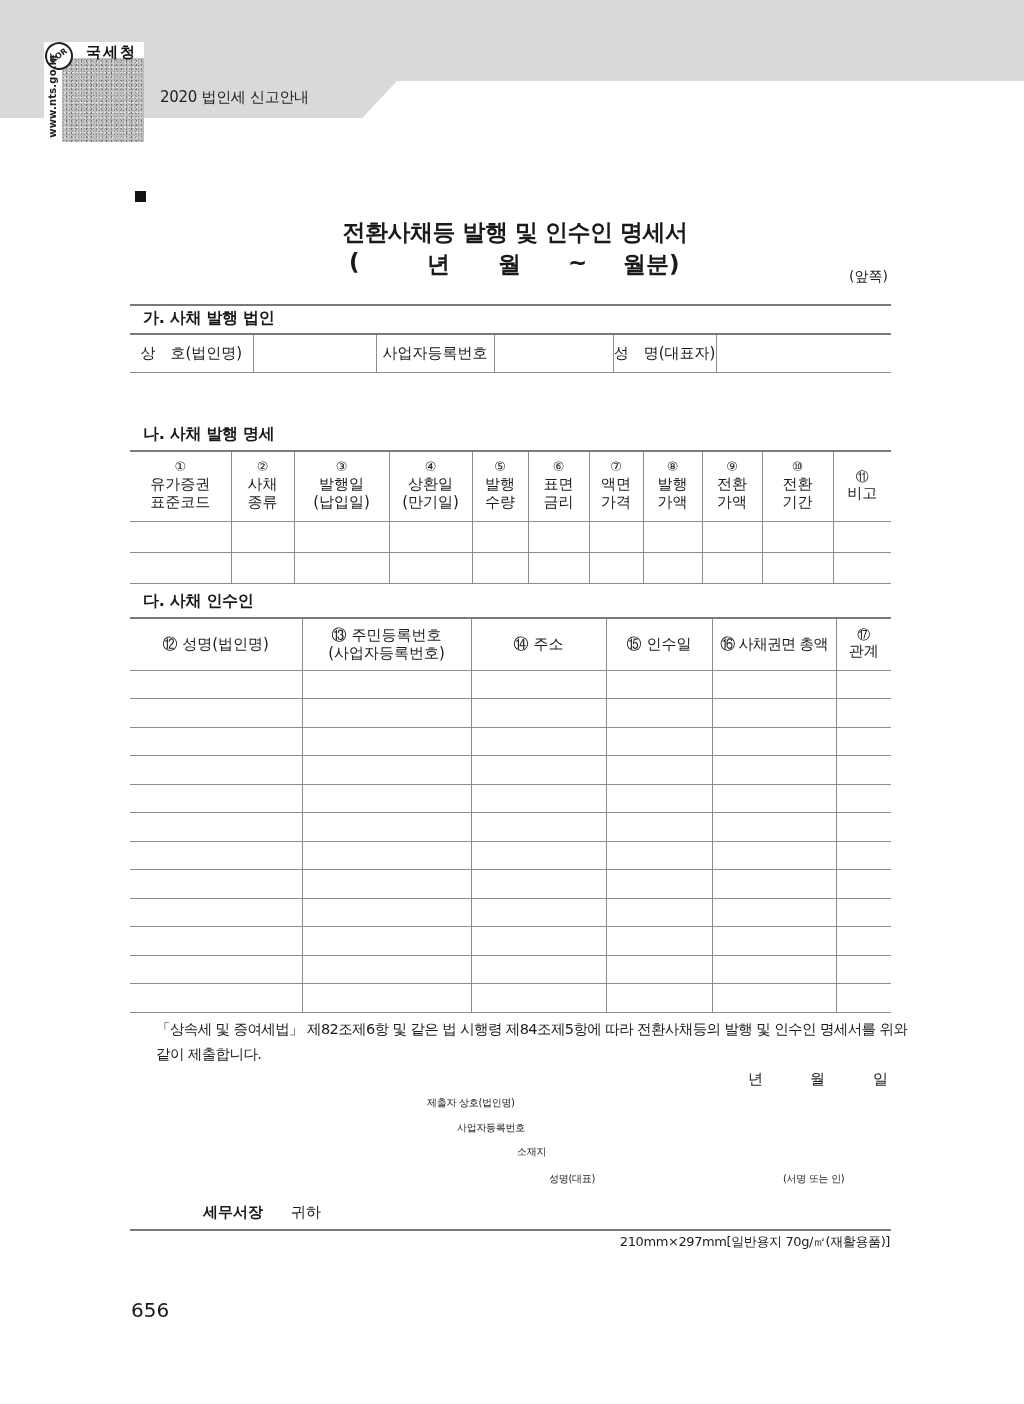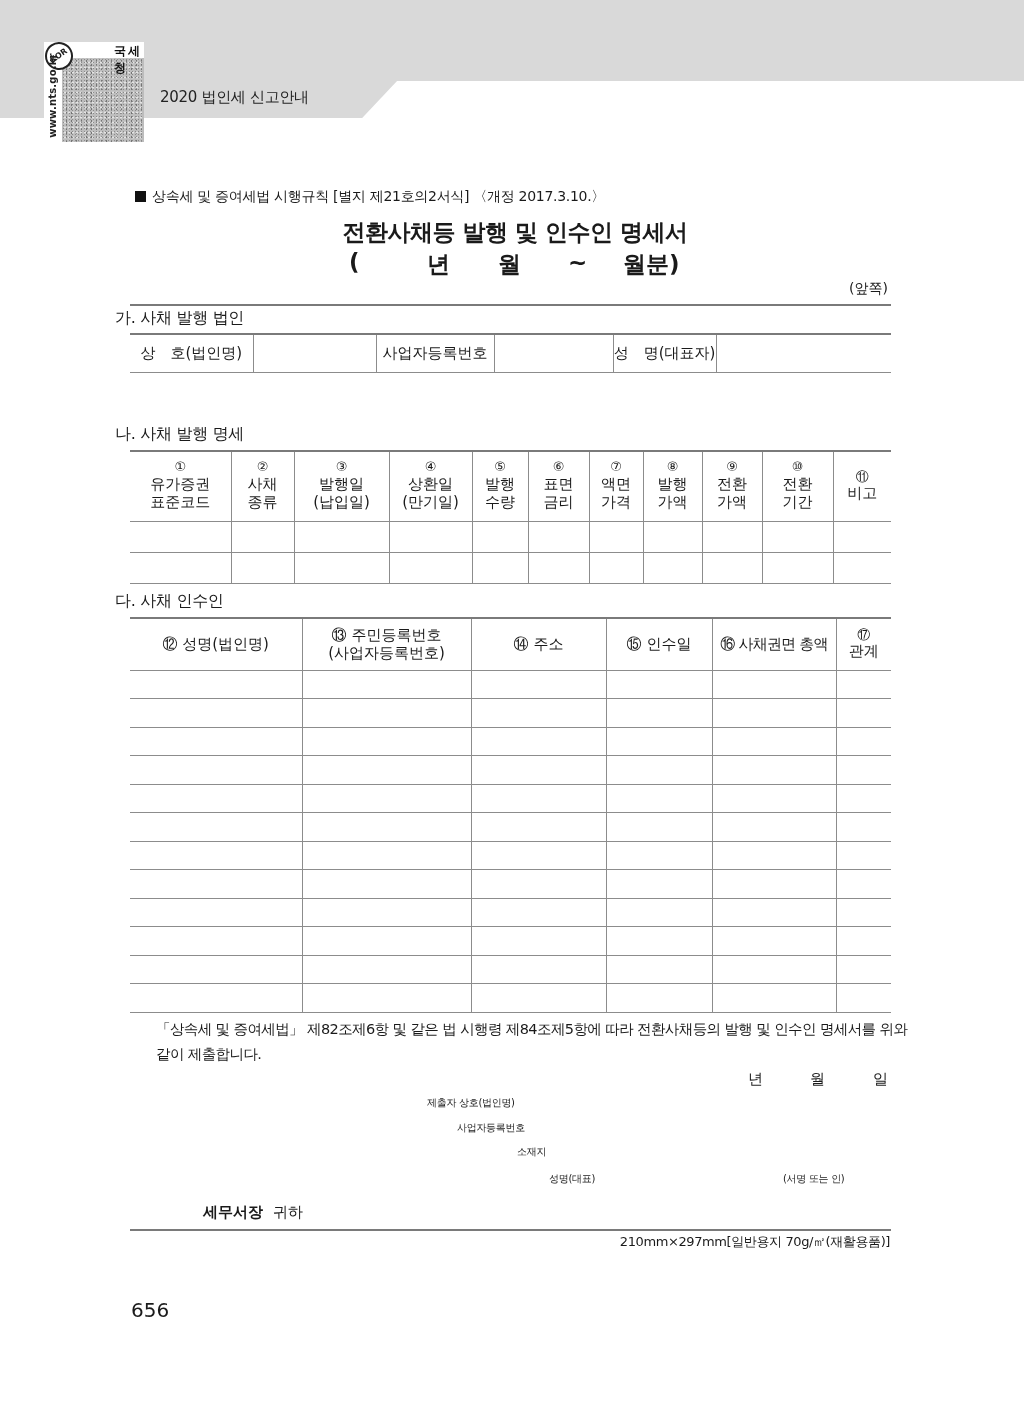--- a/index.html
+++ b/index.html
@@ -14,36 +14,36 @@
 
   .logo { position: absolute; left: 44px; top: 42px; width: 100px; height: 100px; background: #fff; }
   .logo-noise { position: absolute; left: 18px; top: 16px; width: 82px; height: 84px;
     background-color: #bdbdbd;
     background-image:
       radial-gradient(#8a8a8a 0.8px, transparent 1px),
       radial-gradient(#e4e4e4 0.8px, transparent 1px),
       radial-gradient(#6e6e6e 0.6px, transparent 0.9px);
     background-size: 3px 3px, 4px 5px, 5px 4px;
     background-position: 0 0, 1px 2px, 2px 1px; }
-  .logo-name { position: absolute; left: 42px; top: 1px; font-size: 12px; font-weight: bold; letter-spacing: 2px; color: #111; margin-left: 28px; }
+  .logo-name { position: absolute; left: 42px; top: 1px; font-size: 15px; font-weight: bold; letter-spacing: 2px; color: #111; }
   .logo-url { position: absolute; left: -42px; top: 48px; width: 100px; font-size: 10px; font-weight: bold; color: #222;
               transform: rotate(-90deg); transform-origin: center; text-align: center; letter-spacing: 0.2px; }
   .logo-badge { position: absolute; left: 1px; top: 0px; width: 28px; height: 28px; border: 2px solid #222;
                 border-radius: 50%; font-size: 8px; font-weight: bold; text-align: center; line-height: 24px;
                 transform: rotate(-35deg); background: #fff; }
 
   
   .legal-ref { position: absolute; left: 135px; top: 188px; font-size: 14px; letter-spacing: -0.3px; }
   .legal-ref .sq { display: inline-block; width: 11px; height: 11px; background: #111; margin-right: 6px; vertical-align: -1px; }
   .form-title { position: absolute; left: 0; width: 1024px; text-align: center; font-weight: bold; font-size: 23px; letter-spacing: -0.5px; }
   .form-title.t1 { top: 217px; left: 3px; }
   .period { position: absolute; top: 249px; font-size: 23px; font-weight: bold; }
-  .front { position: absolute; right: 136px; top: 280px; font-size: 14px; }
-
-  .section-title { position: absolute; left: 115px; font-size: 16px; font-weight: normal; letter-spacing: -0.3px; }
+  .front { position: absolute; right: 136px; top: 268px; font-size: 14px; }
+
+  .section-title { position: absolute; left: 143px; font-size: 16px; font-weight: bold; letter-spacing: -0.3px; }
 
   table { position: absolute; left: 130px; width: 761px; border-collapse: collapse; table-layout: fixed; }
   td { border: 1px solid #8c8c8c; font-size: 15px; text-align: center; vertical-align: middle; line-height: 1.25; padding: 0; }
   table tr td:first-child { border-left: none; }
   table tr td:last-child { border-right: none; }
   .bt-thick { border-top: 2px solid #7a7a7a; }
 
   .t-ga { top: 333px; }
   .t-ga td { height: 38px; font-size: 15px; }
   .t-ga .lbl { text-align: center; }
@@ -59,41 +59,41 @@
   .circ { font-size: 13px; display: block; line-height: 1.1; }
 
   .t-da { top: 617px; }
   .t-da .hd td { height: 52px; }
   .t-da .row td { height: 28.5px; }
 
   .declaration { position: absolute; left: 140px; top: 1017px; width: 760px; font-size: 14.5px; line-height: 25px; letter-spacing: -0.6px; margin-left: 16px; }
   .date-line { position: absolute; top: 1070px; font-size: 15px; }
   .sub { position: absolute; font-size: 10px; letter-spacing: -0.3px; }
   .addressee { position: absolute; left: 203px; top: 1203px; font-size: 15px; }
-  .addressee b { font-weight: bold; margin-right: 10px; }
+  .addressee b { font-weight: bold; margin-right: 28px; }
   .bottom-rule { position: absolute; left: 130px; top: 1229px; width: 761px; height: 2px; background: #7a7a7a; }
   .paper-spec { position: absolute; right: 134px; top: 1233px; font-size: 13px; letter-spacing: -0.4px; margin-left: 25px; }
   .page-num { position: absolute; left: 131px; top: 1298px; font-size: 20px; font-family: "DejaVu Sans", sans-serif; }
 </style>
 </head>
 <body>
 
 <div class="band-top"></div>
 <div class="band-left"></div>
 
 <div class="logo">
   <div class="logo-noise"></div>
   <div class="logo-badge">KOR</div>
   <div class="logo-name">국세청</div>
   <div class="logo-url">www.nts.go.kr</div>
 </div>
 <div class="header-title">2020 법인세 신고안내</div>
 
 <div class="legal-ref">
-  <span class="sq"></span><span>상속세 및 증여세법 시행규칙 [별지 제21호의2서식] 〈개정 2017.3.10.〉</span>
+  <span class="sq"></span>
 </div>
 <div class="form-title t1">전환사채등 발행 및 인수인 명세서</div>
 <span class="period" style="left:349px">(</span>
 <span class="period" style="left:427px">년</span>
 <span class="period" style="left:498px">월</span>
 <span class="period" style="left:568px">~</span>
 <span class="period" style="left:623px">월분)</span>
 <div class="front">(앞쪽)</div>
 
 <div style="position:absolute;left:130px;top:304px;width:761px;height:2px;background:#7a7a7a"></div>

